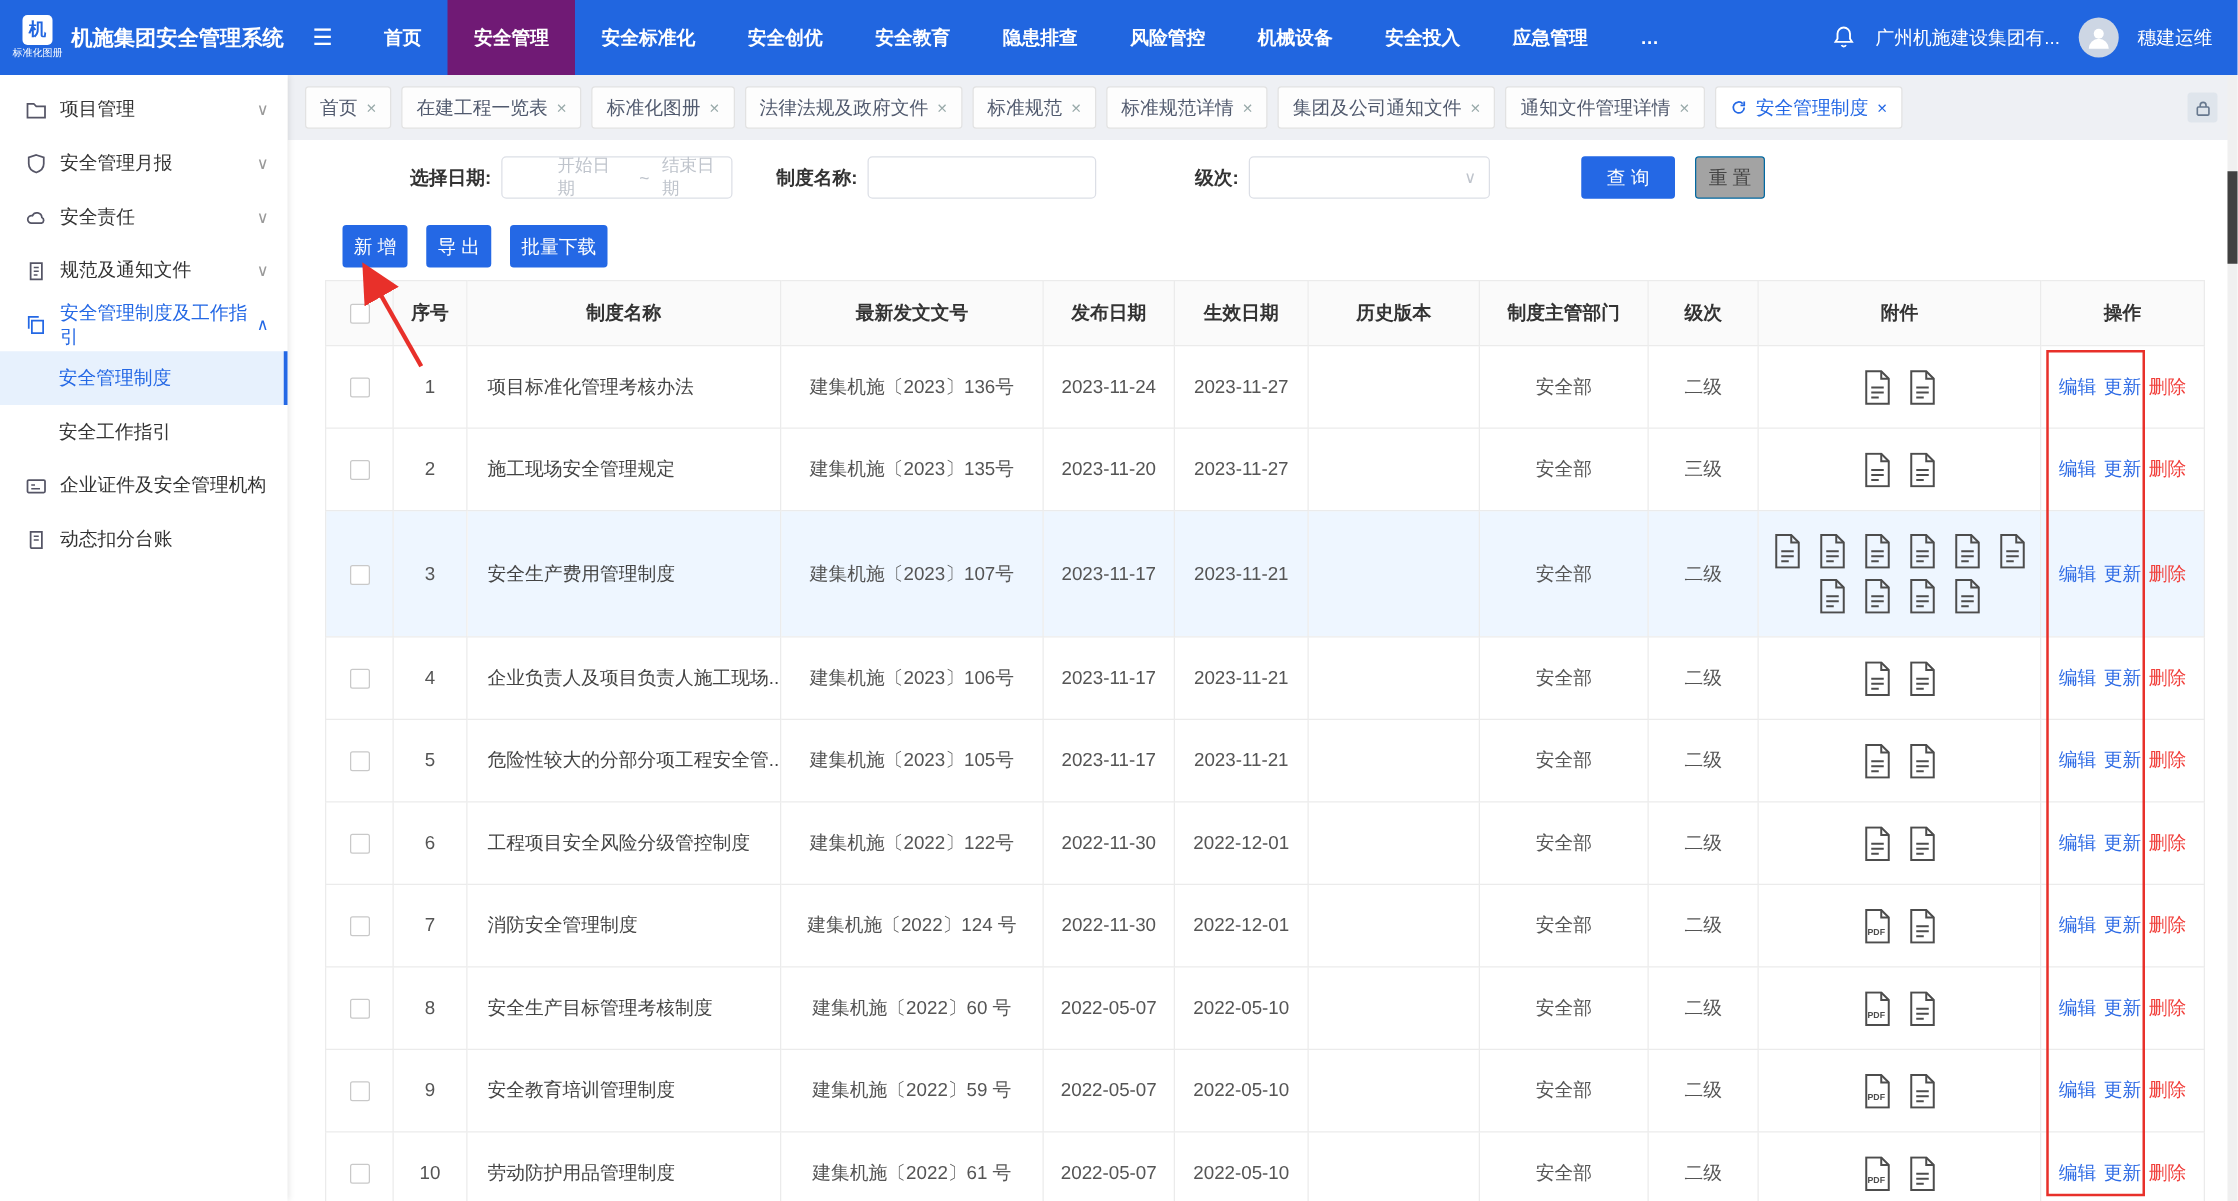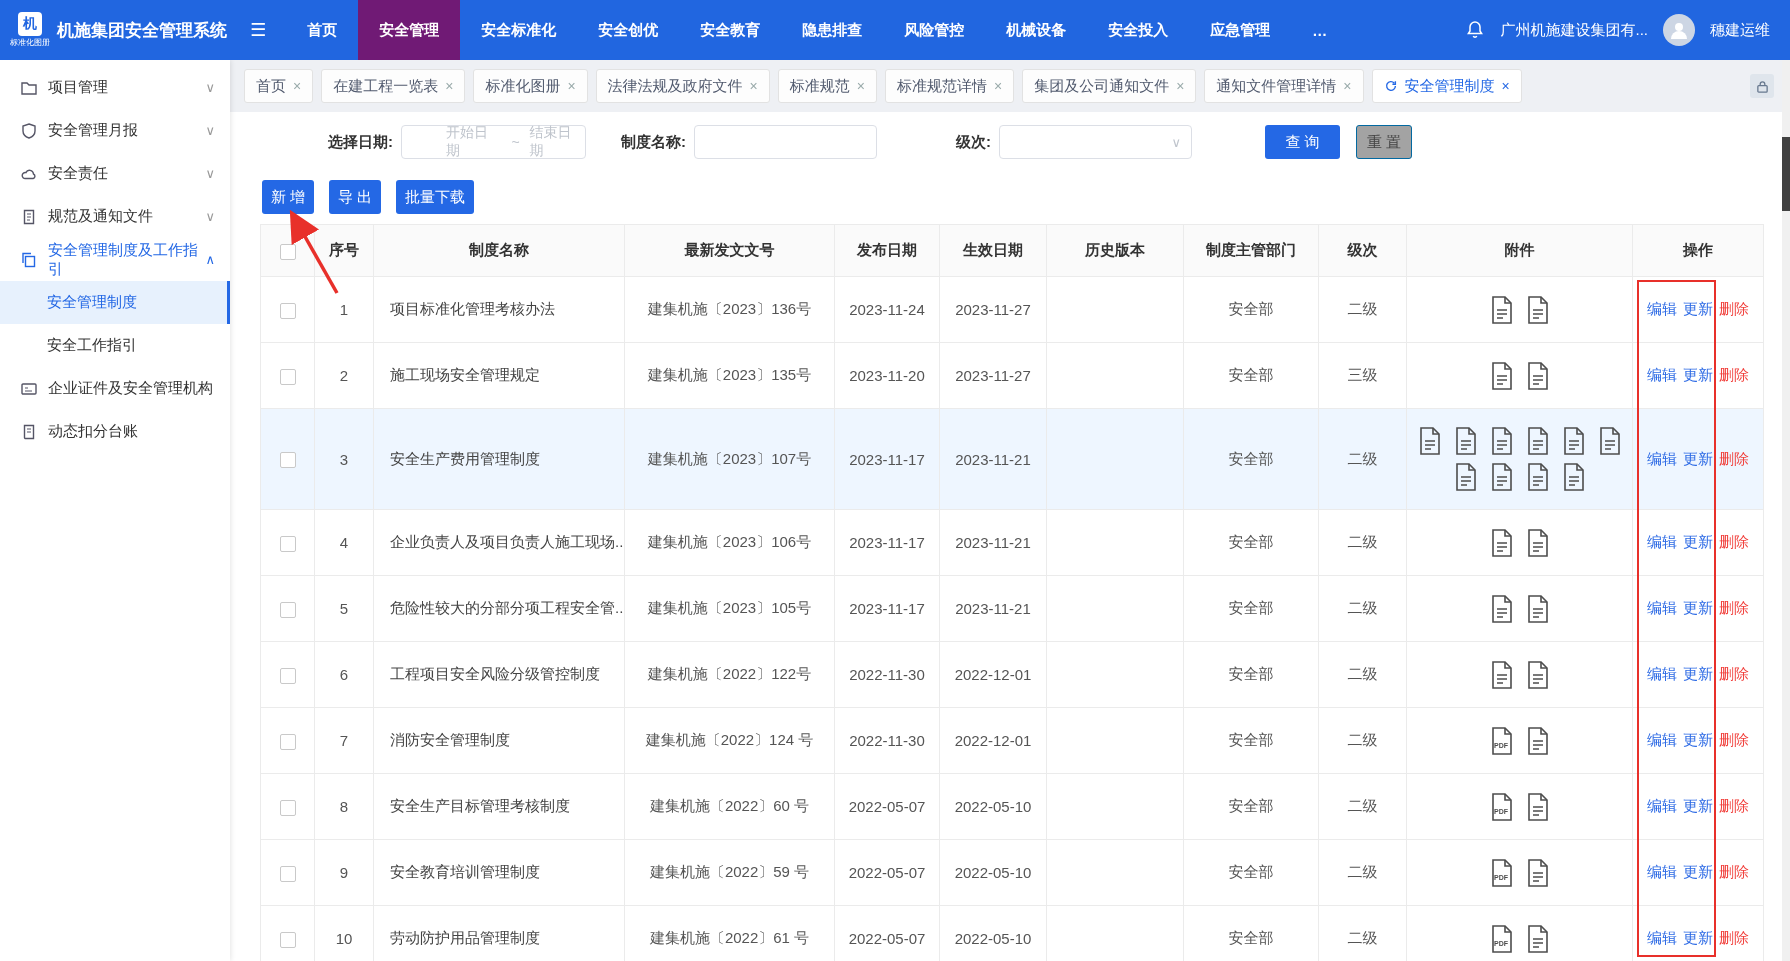--- a/index.html
+++ b/index.html
@@ -66,21 +66,21 @@
   .select-box { width:193px; height:34px; border:1px solid #dcdfe6; border-radius:4px; margin-left:8px;
     display:flex; align-items:center; justify-content:flex-end; padding-right:10px; color:#bfc4cc;
     background:#fff; cursor:pointer; font-size:13px; }
   .btn { height:34px; border:none; border-radius:3px; font-size:15px; cursor:pointer;
     display:inline-flex; align-items:center; justify-content:center; white-space:nowrap; }
   .btn-blue { background:#2468e5; color:#fff; }
   .btn-plain { background:#a3a3a3; color:#444; border:1px solid #0369a1; }
   .search-btn { width:75px; margin-left:73px; }
   .reset-btn { width:56px; margin-left:16px; }
 
-  .action-row { display:flex; align-items:center; margin-top:20px; height:34px; padding-left:32px; gap:15px; }
+  .action-row { display:flex; align-items:center; margin-top:20px; height:34px; padding-left:44px; gap:15px; }
   .add-btn { width:52px; }
   .export-btn { width:52px; }
   .batch-btn { width:78px; }
 
   
   table.grid { border-collapse:collapse; table-layout:fixed; margin:10px 0 0 30px; width:1503px;
     font-size:15px; color:#333; }
   .grid th, .grid td { border:1px solid #ebebeb; text-align:center; vertical-align:middle;
     overflow:hidden; white-space:nowrap; }
   .grid th { height:52px; background:#fafafa; font-weight:bold; color:#333; }

